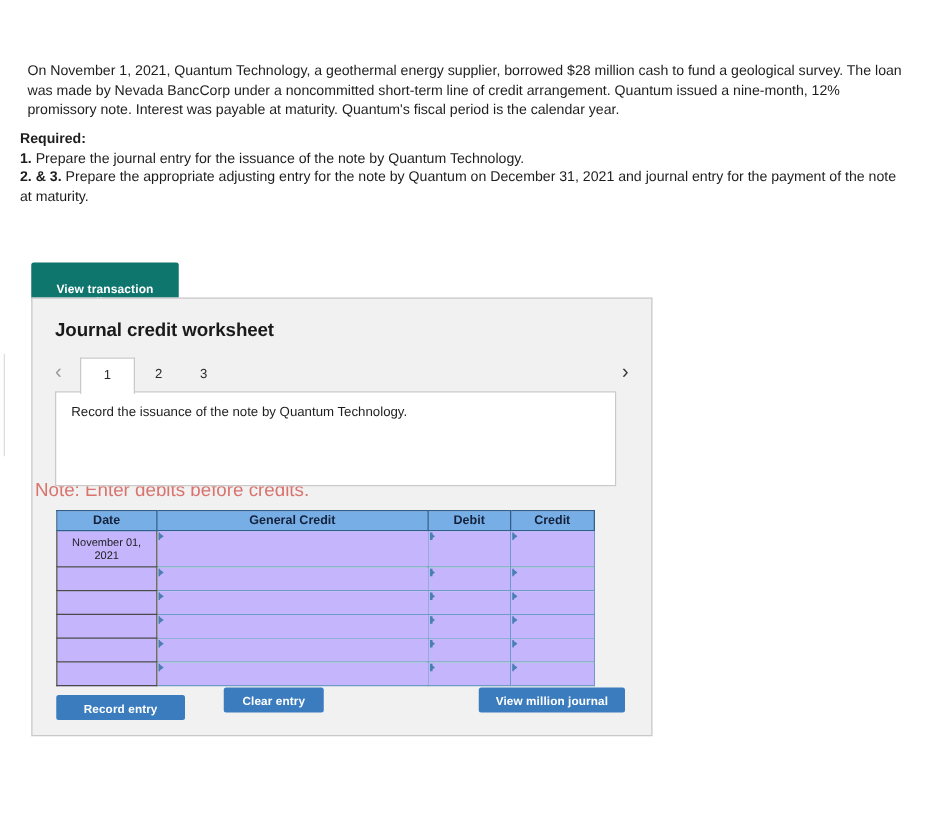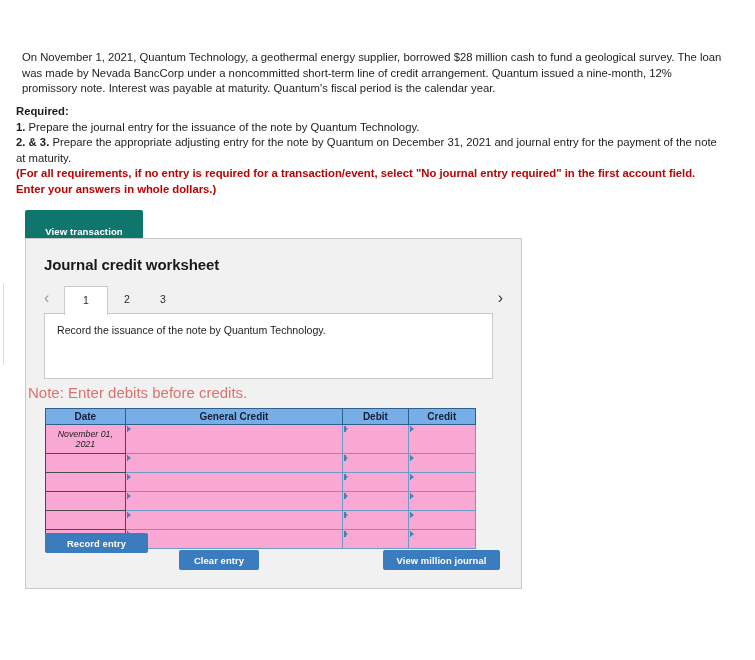--- a/index.html
+++ b/index.html
@@ -133,21 +133,21 @@
   .tab-1 { left: 20px;  width: 44px; }
   .tab-2 { left: 66px;  width: 34px; }
   .tab-3 { left: 102px; width: 34px; }
 
   
   .instruction-box {
     position: absolute;
     left: 44px;
     top: 313px;
     width: 449px;
-    height: 66px;
+    height: 76px;
     background: #ffffff;
     border: 1px solid #c9c9c9;
     box-sizing: border-box;
     z-index: 2;
   }
   .instruction-text {
     position: absolute;
     left: 12px;
     top: 10px;
     font-size: 10.6px;
@@ -183,23 +183,22 @@
   }
   .col-date   { width: 78px; }
   .col-gj     { width: 213px; }
   .col-debit  { width: 64px; }
   .col-credit { width: 66px; }
 
   .journal-table td {
     border: 1px solid #4a4a4a;
     padding: 0;
     height: 16px;
-    background: #f9a8d4;
+    background: #c4b5fd;
     vertical-align: middle;
-    font-style: italic;
   }
   .journal-table td.date-cell {
     font-size: 8.8px;
     color: #1d1d1d;
     text-align: center;
     line-height: 10.5px;
     padding: 1px 2px;
   }
   .journal-table tr.first-row td { height: 26px; }
 
@@ -237,38 +236,37 @@
     color: #ffffff;
     font-size: 9.4px;
     font-weight: bold;
     border: none;
     border-radius: 2px;
     cursor: pointer;
     padding: 0;
     font-family: "Liberation Sans", sans-serif;
     letter-spacing: 0.1px;
   }
-  .btn-record  { left: 45px;  top: 533px; width: 103px; }
+  .btn-record  { left: 45px;  top: 556px; width: 103px; }
   .btn-clear   { left: 179px; top: 550px; width: 80px; }
   .btn-viewgj  { left: 383px; top: 550px; width: 117px; }
 </style>
 </head>
 <body>
 
 <div class="edge-artifact"></div>
 
 <div class="problem">
   <span>On November 1, 2021, Quantum Technology, a geothermal energy supplier, borrowed $28 million cash to fund a geological survey. The loan was made by Nevada BancCorp under a noncommitted short-term line of credit arrangement. Quantum issued a nine-month, 12% promissory note. Interest was payable at maturity. Quantum's fiscal period is the calendar year.</span>
 </div>
 
 <div class="required-block">
   <div class="required-title">Required:</div>
   <div class="req-line"><span class="req-num">1.</span><span> Prepare the journal entry for the issuance of the note by Quantum Technology.</span></div>
   <div class="req-line"><span class="req-num">2. &amp; 3.</span><span> Prepare the appropriate adjusting entry for the note by Quantum on December 31, 2021 and journal entry for the payment of the note at maturity.</span></div>
-  <div class="red-note">(For all requirements, if no entry is required for a transaction/event, select "No journal entry required" in the first account field. Enter your answers in whole dollars.)</div>
 </div>
 
 <button class="view-transaction-list">View transaction list</button>
 
 <div class="worksheet-card"></div>
 
 <div class="worksheet-title">Journal credit worksheet</div>
 
 <div class="tab-strip">
   <span class="nav-arrow nav-prev">‹</span>

